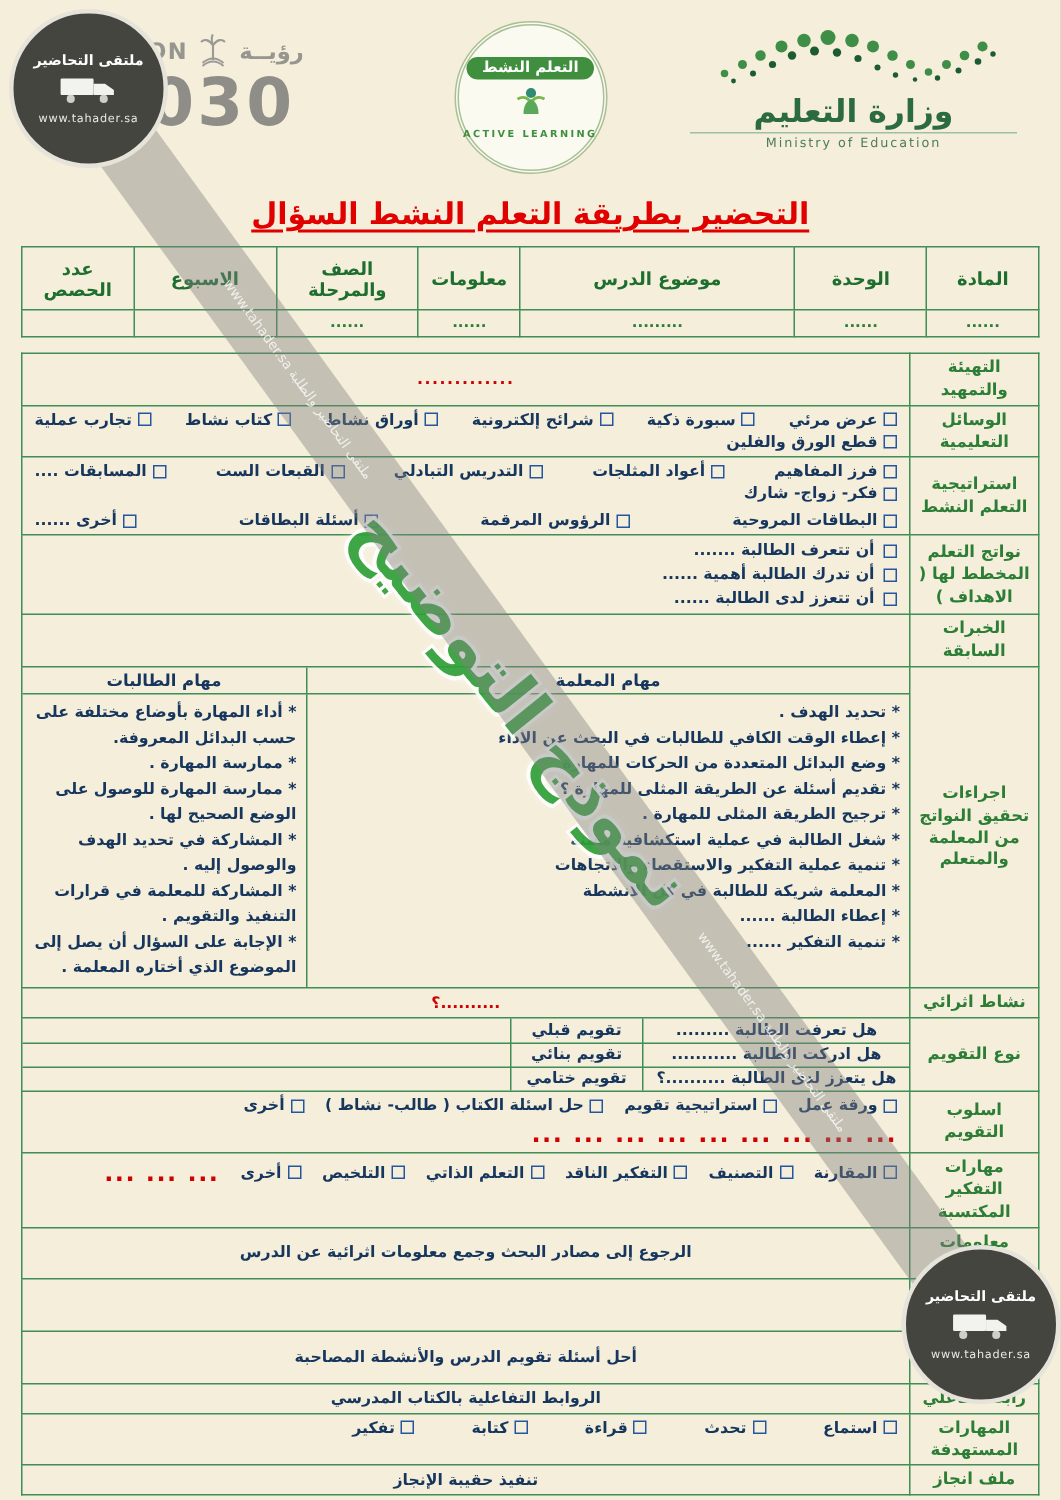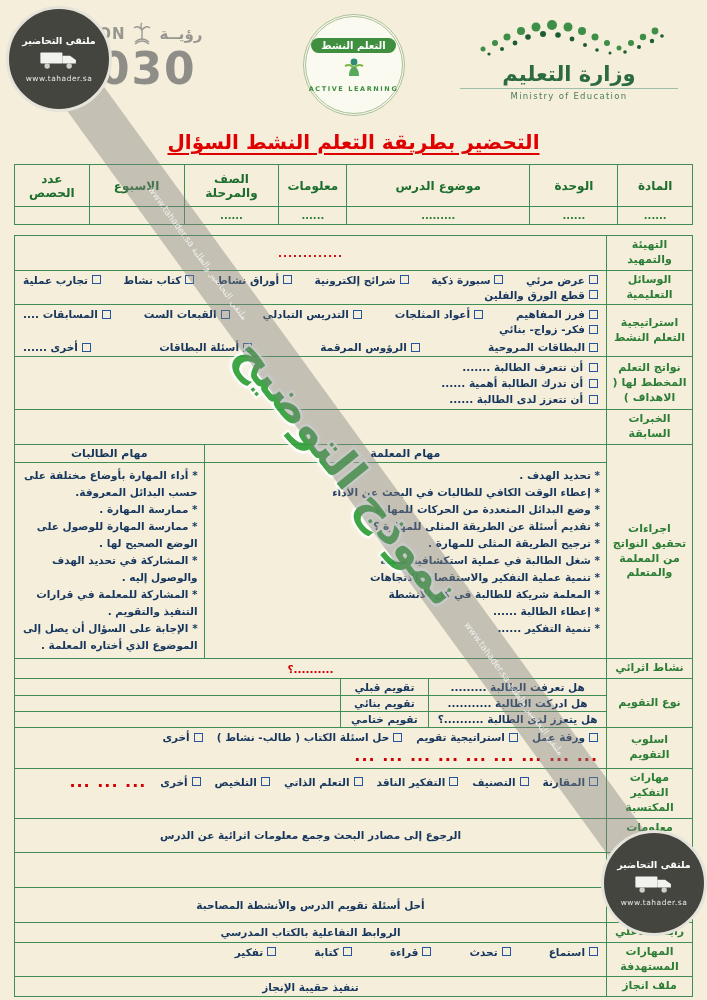--- a/index.html
+++ b/index.html
@@ -249,21 +249,21 @@
                 <span class="chk-item">
                 <span class="cbox"></span>
                 <span>القبعات الست</span>
               </span>
                 <span class="chk-item">
                 <span class="cbox"></span>
                 <span>المسابقات ....</span>
               </span>
                 <span class="chk-item">
                 <span class="cbox"></span>
-                <span>فكر- زواج- بنائي</span>
+                <span>فكر- زواج- شارك</span>
               </span>
               </div>
             <div class="chk-line spread">
 
             <span class="chk-item">
                 <span class="cbox"></span>
                 <span>البطاقات المروحية</span>
               </span>
                 <span class="chk-item">
                 <span class="cbox"></span>

